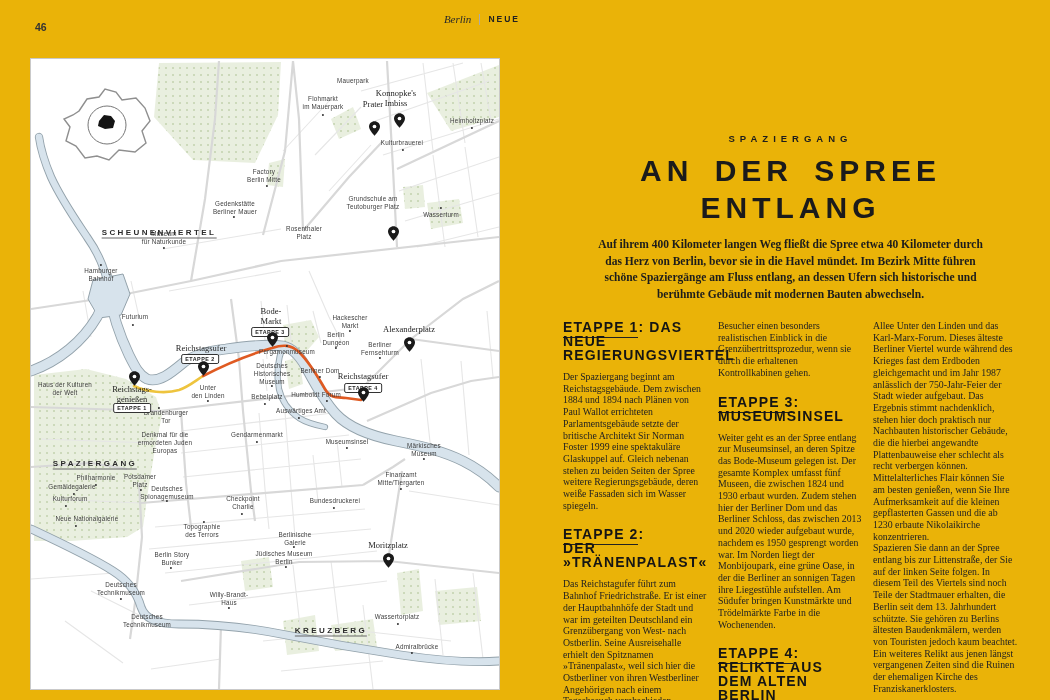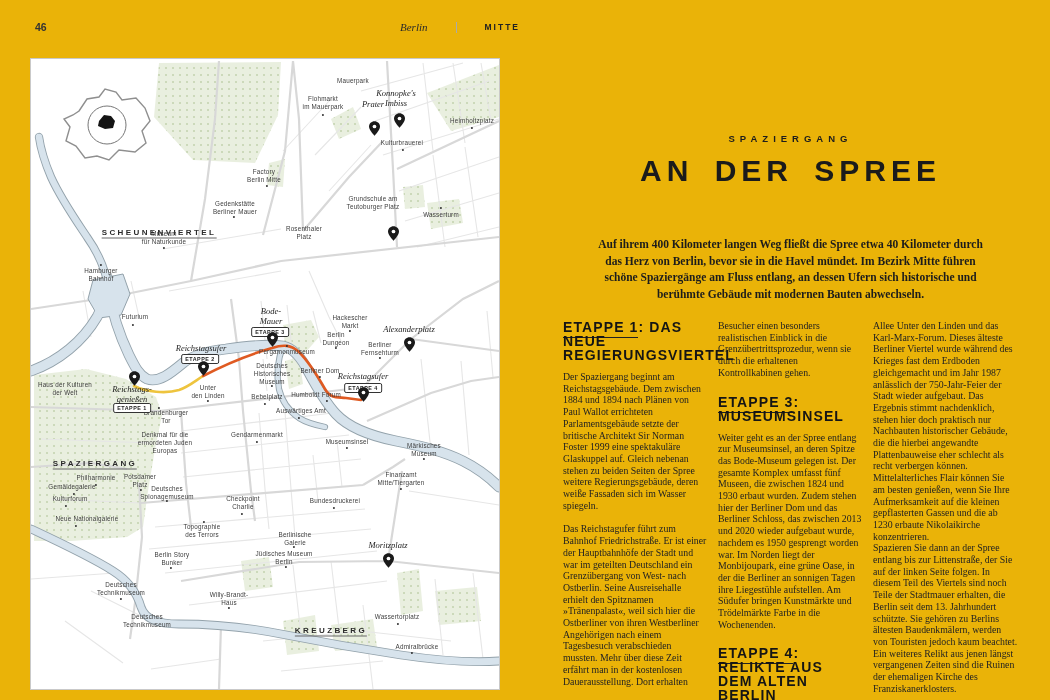--- a/index.html
+++ b/index.html
@@ -1,31 +1,31 @@
 <!DOCTYPE html>
 <html><head>
 <meta charset="utf-8">
 <style>
   html,body{margin:0;padding:0;background:#fff;}
   .page{position:relative;width:1050px;height:700px;background:#eab308;overflow:hidden;
         font-family:"Liberation Sans",sans-serif;color:#1d1d1d;}
   
   .pagenum{position:absolute;left:35px;top:21px;font-size:10.5px;font-weight:bold;color:#333;}
-  .runhead{position:absolute;left:400px;top:21px;width:120px;display:flex;align-items:center;justify-content:space-between;}
+  .runhead{position:absolute;left:400px;top:13px;width:120px;display:flex;align-items:center;justify-content:flex-end;}
   .runhead .book{font-family:"Liberation Serif",serif;font-style:italic;font-size:11px;color:#2a2a2a;}
   .runhead .sep{display:inline-block;width:1px;height:11px;background:#aaa;margin:0 8px;}
   .runhead .sect{font-size:8.5px;font-weight:bold;letter-spacing:2px;color:#222;}
   
   .map{position:absolute;left:30px;top:58px;width:470px;height:632px;border:1px solid #c9c9c9;
        box-sizing:border-box;background:#fff;}
   .map svg{position:absolute;left:0;top:0;}
   .ml{position:absolute;transform:translate(-50%,-50%);white-space:pre-line;text-align:center;
       font-size:6.3px;line-height:1.3;letter-spacing:.2px;color:#3c3c3c;pointer-events:none;}
   .mp{position:absolute;transform:translate(-50%,-50%);white-space:pre-line;text-align:center;
-      font-family:"Liberation Serif",serif;font-style:italic;font-size:8.5px;line-height:1.12;color:#1e1e1e;}
+      font-family:"Liberation Serif",serif;font-size:8.5px;line-height:1.12;color:#1e1e1e;}
   .district{position:absolute;transform:translate(-50%,-50%);font-size:8px;font-weight:600;
       letter-spacing:2.4px;color:#2b2b2b;border-bottom:1px solid #666;padding-bottom:1px;white-space:nowrap;margin-top:28px;}
   .badge{position:absolute;transform:translate(-50%,-50%);font-size:5.4px;font-weight:bold;
       letter-spacing:.5px;color:#222;background:#fff;border:1px solid #333;border-radius:2px;
       padding:1px 3px;white-space:nowrap;}
   .mdot{position:absolute;width:2.2px;height:2.2px;background:#2e2e2e;border-radius:50%;
       transform:translate(-50%,-50%);}
   .pin{position:absolute;width:11px;height:15px;}
   
   .kicker{position:absolute;left:563px;top:133px;width:455px;text-align:center;
@@ -47,21 +47,21 @@
 </head>
 <body>
 
 <div class="page">
 
   <div class="pagenum">46</div>
 
   <div class="runhead">
     <span class="book">Berlin</span>
     <span class="sep"></span>
-    <span class="sect">MITTE</span>
+    <span class="sect">NEUE</span>
   </div>
 
   <div class="map">
     <svg id="map-svg" width="468" height="630" viewBox="0 0 468 630">
         <defs>
           <pattern id="pdots" width="7" height="7" patternUnits="userSpaceOnUse">
             <rect width="7" height="7" fill="#e9efdf"></rect>
             <circle cx="2" cy="2" r="0.8" fill="#a7bd8c"></circle>
           </pattern>
         </defs>
@@ -216,21 +216,21 @@
         <div class="mdot" style="left: 367px; top: 565px;"></div>
         <div class="ml" style="left: 386px; top: 588px;">Admiralbrücke</div>
         <div class="mdot" style="left: 381px; top: 594px;"></div>
         <div class="mp" style="left: 365px; top: 40px;">Konnopke's
 Imbiss</div>
         <div class="mp" style="left: 342px; top: 46px;">Prater</div>
         <div class="mp" style="left: 170px; top: 290px;">Reichstagsufer</div>
         <div class="mp" style="left: 101px; top: 336px;">Reichstags-
 genießen</div>
         <div class="mp" style="left: 240px; top: 258px;">Bode-
-Mauer</div>
+Markt</div>
         <div class="mp" style="left: 378px; top: 271px;">Alexanderplatz</div>
         <div class="mp" style="left: 332px; top: 318px;">Reichstagsufer</div>
         <div class="mp" style="left: 357px; top: 487px;">Moritzplatz</div>
         <div class="district" style="left: 128px; top: 146px;">SCHEUNENVIERTEL</div>
         <div class="district" style="left: 64px; top: 377px;">SPAZIERGANG</div>
         <div class="district" style="left: 300px; top: 544px;">KREUZBERG</div>
         <div class="badge" style="left: 101px; top: 349px;">ETAPPE 1</div>
         <div class="badge" style="left: 169px; top: 300px;">ETAPPE 2</div>
         <div class="badge" style="left: 239px; top: 273px;">ETAPPE 3</div>
         <div class="badge" style="left: 332px; top: 329px;">ETAPPE 4</div>
@@ -287,27 +287,29 @@
             <path d="M6 0C2.7 0 0 2.6 0 5.9 0 10 6 16 6 16s6-6 6-10.1C12 2.6 9.3 0 6 0z" fill="#1a1a1a"></path>
             <circle cx="6" cy="5.8" r="2" fill="#fff"></circle>
           </svg>
         </div>
       </div>
   </div>
 
   <div class="kicker">SPAZIERGANG</div>
   <div class="title">
     <span>AN DER SPREE</span><br>
+    <span>ENTLANG</span>
   </div>
   <div class="intro">Auf ihrem 400 Kilometer langen Weg fließt die Spree etwa 40 Kilometer durch das Herz von Berlin, bevor sie in die Havel mündet. Im Bezirk Mitte führen schöne Spaziergänge am Fluss entlang, an dessen Ufern sich historische und berühmte Gebäude mit modernen Bauten abwechseln.</div>
 
   <div class="cols" id="cols">
       <div class="col">
         <div class="etappe-h"><span class="etag">ETAPPE 1</span><span>: DAS NEUE</span><br><span>REGIERUNGSVIERTEL</span></div>
         <p class="pb">Der Spaziergang beginnt am Reichstagsgebäude. Dem zwischen 1884 und 1894 nach Plänen von Paul Wallot errichteten Parlamentsgebäude setzte der britische Architekt Sir Norman Foster 1999 eine spektakuläre Glaskuppel auf. Gleich nebenan stehen zu beiden Seiten der Spree weitere Regierungsgebäude, deren weiße Fassaden sich im Wasser spiegeln.</p>
+        <div class="etappe-h"><span class="etag">ETAPPE 2</span><span>:</span><br><span>DER »TRÄNENPALAST«</span></div>
         <p class="pb">Das Reichstagufer führt zum Bahnhof Friedrichstraße. Er ist einer der Hauptbahnhöfe der Stadt und war im geteilten Deutschland ein Grenzübergang von West- nach Ostberlin. Seine Ausreisehalle erhielt den Spitznamen »Tränenpalast«, weil sich hier die Ostberliner von ihren Westberliner Angehörigen nach einem Tagesbesuch verabschieden mussten. Mehr über diese Zeit erfährt man in der kostenlosen Dauerausstellung. Dort erhalten</p>
       </div>
       <div class="col">
         <p class="pb">Besucher einen besonders realistischen Einblick in die Grenzübertrittsprozedur, wenn sie durch die erhaltenen Kontrollkabinen gehen.</p>
         <div class="etappe-h"><span class="etag">ETAPPE 3</span><span>: MUSEUMSINSEL</span></div>
         <p class="pb">Weiter geht es an der Spree entlang zur Museumsinsel, an deren Spitze das Bode-Museum gelegen ist. Der gesamte Komplex umfasst fünf Museen, die zwischen 1824 und 1930 erbaut wurden. Zudem stehen hier der Berliner Dom und das Berliner Schloss, das zwischen 2013 und 2020 wieder aufgebaut wurde, nachdem es 1950 gesprengt worden war. Im Norden liegt der Monbijoupark, eine grüne Oase, in der die Berliner an sonnigen Tagen ihre Liegestühle aufstellen. Am Südufer bringen Kunstmärkte und Trödelmärkte Farbe in die Wochenenden.</p>
         <div class="etappe-h"><span class="etag">ETAPPE 4</span><span>: RELIKTE AUS</span><br><span>DEM ALTEN BERLIN</span></div>
         <p class="pb">In das Nikolaiviertel gelangt man quer über die nicht selten verstopfte</p>
       </div>
       <div class="col">

